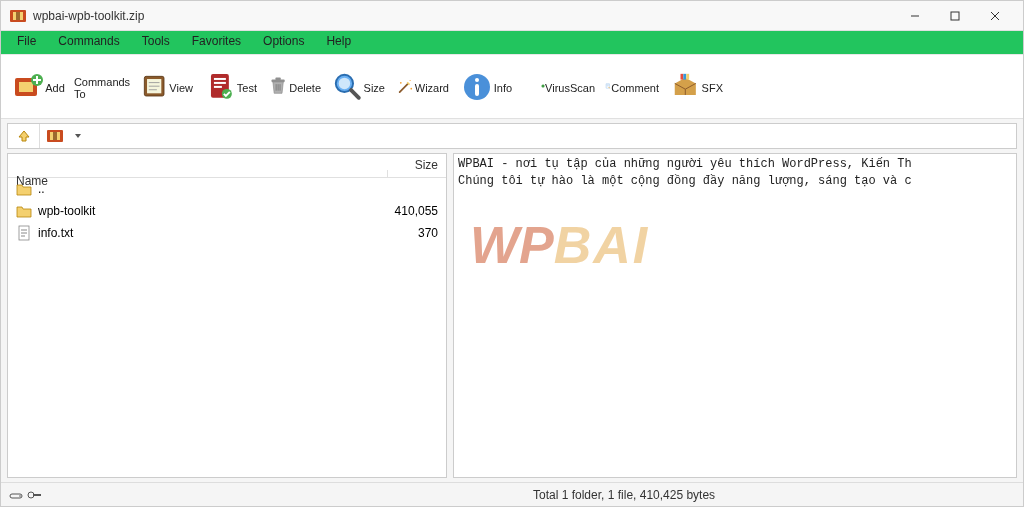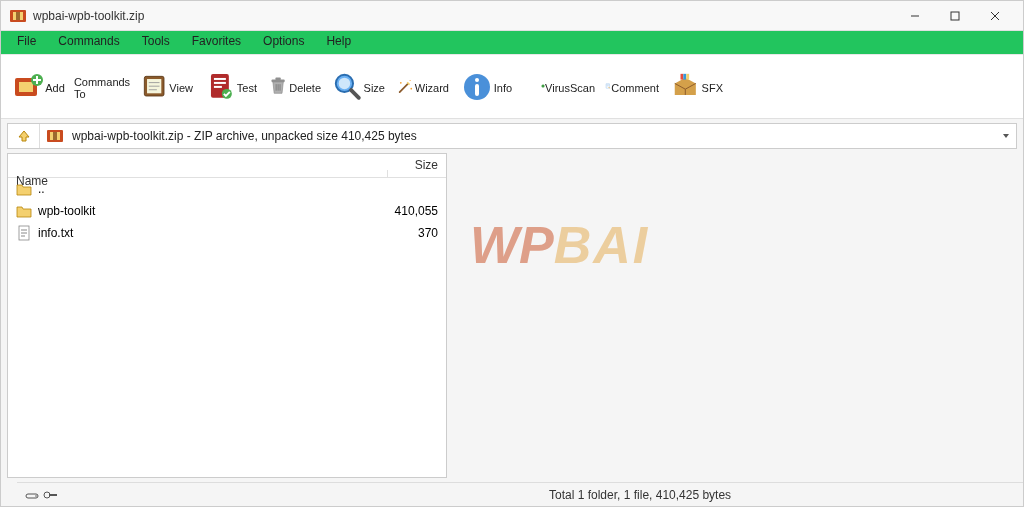--- a/index.html
+++ b/index.html
@@ -25,21 +25,21 @@
 .filepane { width: 440px; border: 1px solid #ccc; background: #fff; display: flex; flex-direction: column; }
 .fh { height: 24px; border-bottom: 1px solid #e0e0e0; display: flex; font-size: 12px; color: #333; }
 .fh .colname { width: 380px; padding: 4px 8px; border-right: 1px solid #e0e0e0; margin-top: 16px; }
 .fh .colsize { flex: 1; padding: 4px 8px; text-align: right; }
 .fbody { flex: 1; overflow: auto; }
 .frow { display: flex; height: 22px; align-items: center; font-size: 12px; }
 .frow .fn { width: 380px; padding: 0 8px; display: flex; align-items: center; gap: 6px; }
 .frow .fs { flex: 1; padding: 0 8px; text-align: right; }
 .frow .fico { width: 16px; height: 16px; display: flex; align-items: center; justify-content: center; }
 .previewpane { flex: 1; border: 1px solid #ccc; background: #fff; padding: 2px 4px; font-family: "Courier New", monospace; font-size: 12px; line-height: 1.4; color: #222; overflow: hidden; white-space: nowrap; }
-.statusbar { height: 24px; border-top: 1px solid #ddd; background: #f5f5f5; display: flex; align-items: center; font-size: 12px; color: #333; margin-left: 16px; }
+.statusbar { height: 24px; border-top: 1px solid #ddd; background: #f5f5f5; display: flex; align-items: center; font-size: 12px; color: #333; }
 .statusbar .sl { width: 520px; display: flex; align-items: center; padding-left: 8px; gap: 4px; }
 .statusbar .sr { flex: 1; padding-left: 12px; }
 .watermark { position: absolute; left: 470px; top: 215px; font-size: 52px; font-weight: bold; font-style: italic; opacity: 0.5; pointer-events: none; display: flex; align-items: center; }
 .watermark .w1 { color: #c94b1f; }
 .watermark .w2 { color: #e4a84a; letter-spacing: 2px; }
 </style>
 </head>
 <body>
 
 <div class="window">
@@ -221,21 +221,20 @@
     <div class="up">
       <svg width="16" height="16" viewBox="0 0 16 16">
           <path d="M8 3 L13 9 L10 9 L10 13 L6 13 L6 9 L3 9 Z" fill="#f4d06f" stroke="#b8860b"></path>
         </svg>
     </div>
     <span class="ai"><svg viewBox="0 0 18 18">
           <rect x="1" y="3" width="16" height="12" rx="1" fill="#c94b1f"></rect>
           <rect x="4" y="5" width="10" height="8" fill="#f4d06f"></rect>
           <rect x="7" y="5" width="4" height="8" fill="#9c6b2f"></rect>
         </svg></span>
-    <span class="path">wpbai-wpb-toolkit.zip - ZIP archive, unpacked size 410,425 bytes</span>
     <div class="dd">
       <svg width="10" height="10" viewBox="0 0 10 10">
           <path d="M2 3 L8 3 L5 7 Z" fill="#555"></path>
         </svg>
     </div>
   </div>
 
   <div class="panes">
 
     <div class="filepane">
@@ -276,20 +275,24 @@
                   <line x1="5" y1="11" x2="9" y2="11" stroke="#888"></line>
                 </svg>
               </span>
             <span>info.txt</span>
           </div>
           <div class="fs">370</div>
         </div>
       </div>
     </div>
 
+    <div class="previewpane">
+      <div>WPBAI - nơi tụ tập của những người yêu thích WordPress, Kiến Th</div>
+      <div>Chúng tôi tự hào là một cộng đồng đầy năng lượng, sáng tạo và c</div>
+    </div>
 
   </div>
 
   <div class="statusbar">
     <div class="sl">
       <svg width="14" height="10" viewBox="0 0 14 10">
           <rect x="1" y="4" width="12" height="4" rx="2" fill="none" stroke="#555"></rect>
           <circle cx="11" cy="6" r="0.8" fill="#555"></circle>
         </svg>
       <svg width="16" height="10" viewBox="0 0 16 10">

